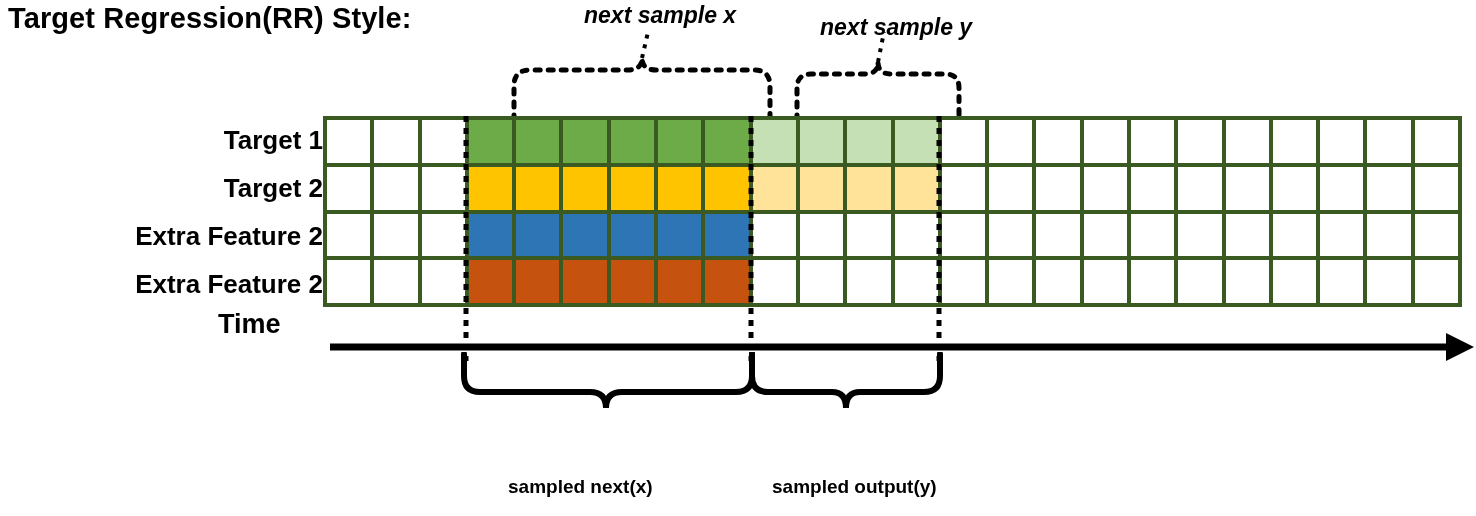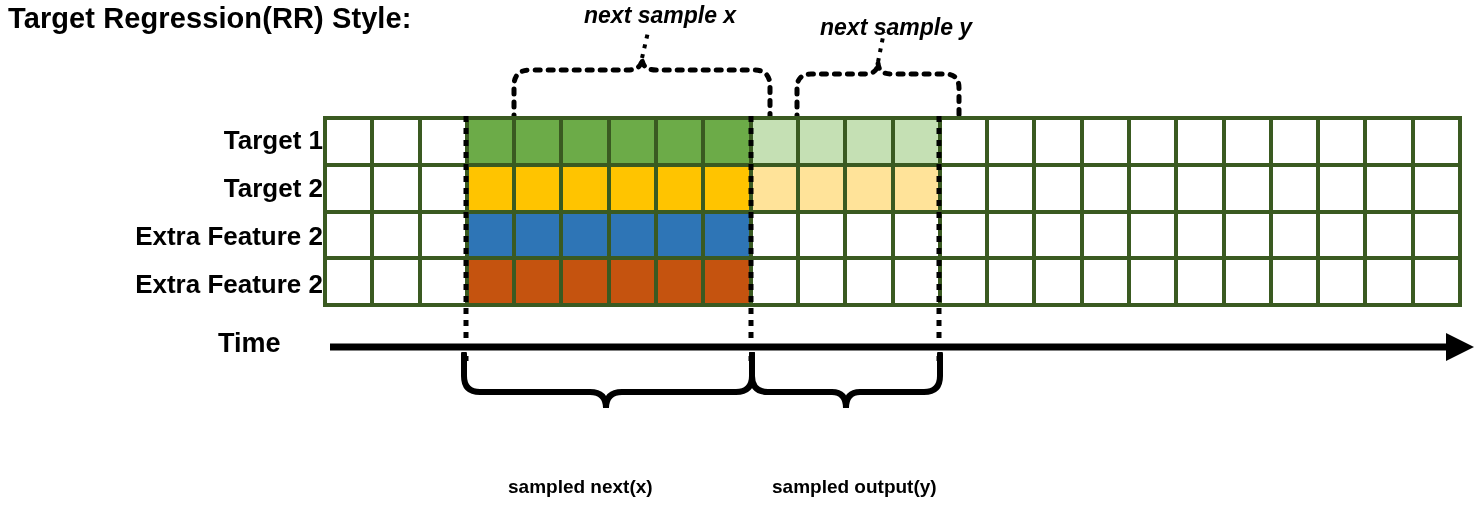--- a/index.html
+++ b/index.html
@@ -23,21 +23,21 @@
         grid-template-rows:repeat(4,1fr);
         gap:4px;padding:4px;box-sizing:border-box;}
   .cell{background:#ffffff;}
   .c-green{background:#6CAB48;}
   .c-greenlt{background:#C5E0B4;}
   .c-yellow{background:#FFC400;}
   .c-yellowlt{background:#FFE399;}
   .c-blue{background:#2E75B6;}
   .c-orange{background:#C5530F;}
 
-  #time-label{left:218px;top:328px;font-size:27px;font-weight:700;}
+  #time-label{left:218px;top:309px;font-size:27px;font-weight:700;}
   #time-axis{left:330px;top:330px;}
   #braces-top{left:460px;top:26px;}
   #braces-bottom{left:450px;top:352px;}
 
   .caption{font-size:19px;font-weight:600;line-height:25px;white-space:pre;}
   #cap-x{left:508px;top:424px;}
   #cap-y{left:772px;top:424px;}
 </style>
 </head>
 <body>

